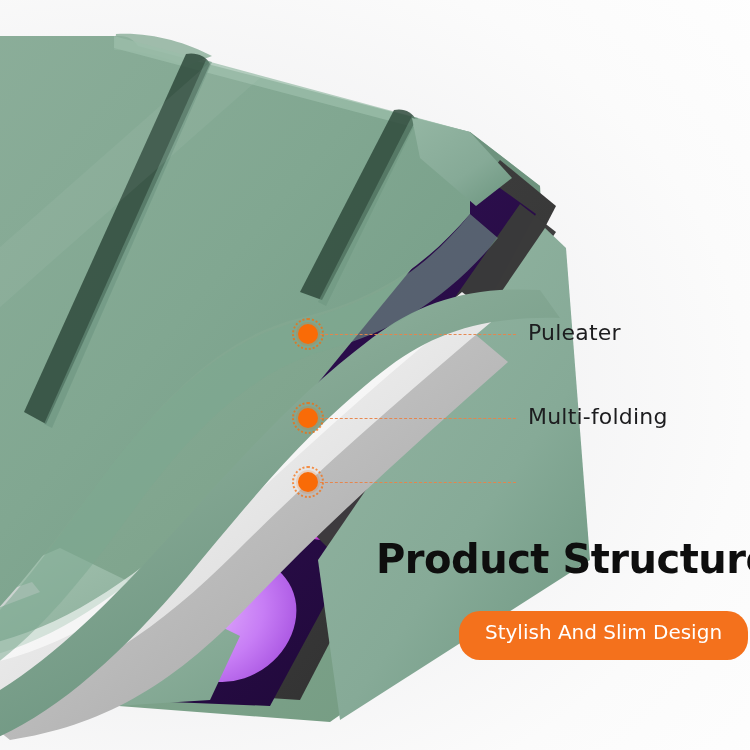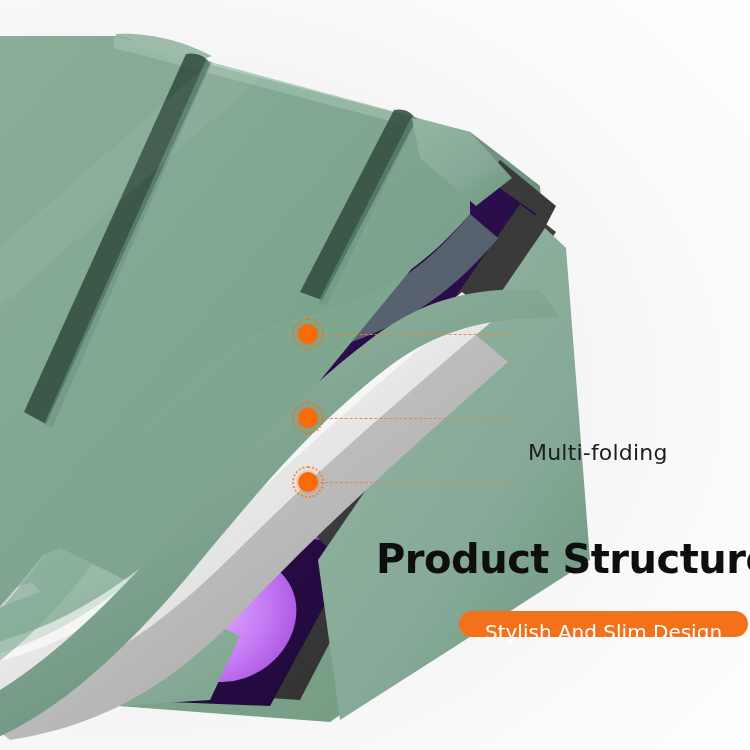--- a/index.html
+++ b/index.html
@@ -71,21 +71,21 @@
     font-weight: bold;
     color: #0e0e0e;
     letter-spacing: -0.5px;
     white-space: nowrap;
     font-family: "DejaVu Sans", sans-serif;
   }
   #tagline-pill {
     position: absolute;
     left: 459px;
     top: 611px;
-    height: 26px;
+    height: 49px;
     padding: 0 26px;
     border-radius: 21px;
     background: #f4711c;
     color: #ffffff;
     font-size: 20px;
     line-height: 42px;
     white-space: nowrap;
     box-sizing: border-box;
     font-family: "DejaVu Sans", sans-serif;
   }
@@ -337,21 +337,22 @@
   </svg>
 
   <div class="callout" style="left:320px; top:334px; width:196px;"></div>
   <div class="callout" style="left:320px; top:418px; width:196px;"></div>
   <div class="callout" style="left:320px; top:482px; width:196px;"></div>
 
   <div class="dot" style="left:308px; top:334px;"></div>
   <div class="dot" style="left:308px; top:418px;"></div>
   <div class="dot" style="left:308px; top:482px;"></div>
 
-
-  <div class="callout-label" style="left:528px; top:404px;margin-top:36px;">Multi-folding</div>
+  <div class="callout-label" style="left:528px; top:320px;">Puleater</div>
+
+  <div class="callout-label" style="left:528px; top:404px;">Multi-folding</div>
 
 
   <div id="headline">Product Structure</div>
 
   <div id="tagline-pill">Stylish And Slim Design</div>
 
 </div>
 
 </body></html>

